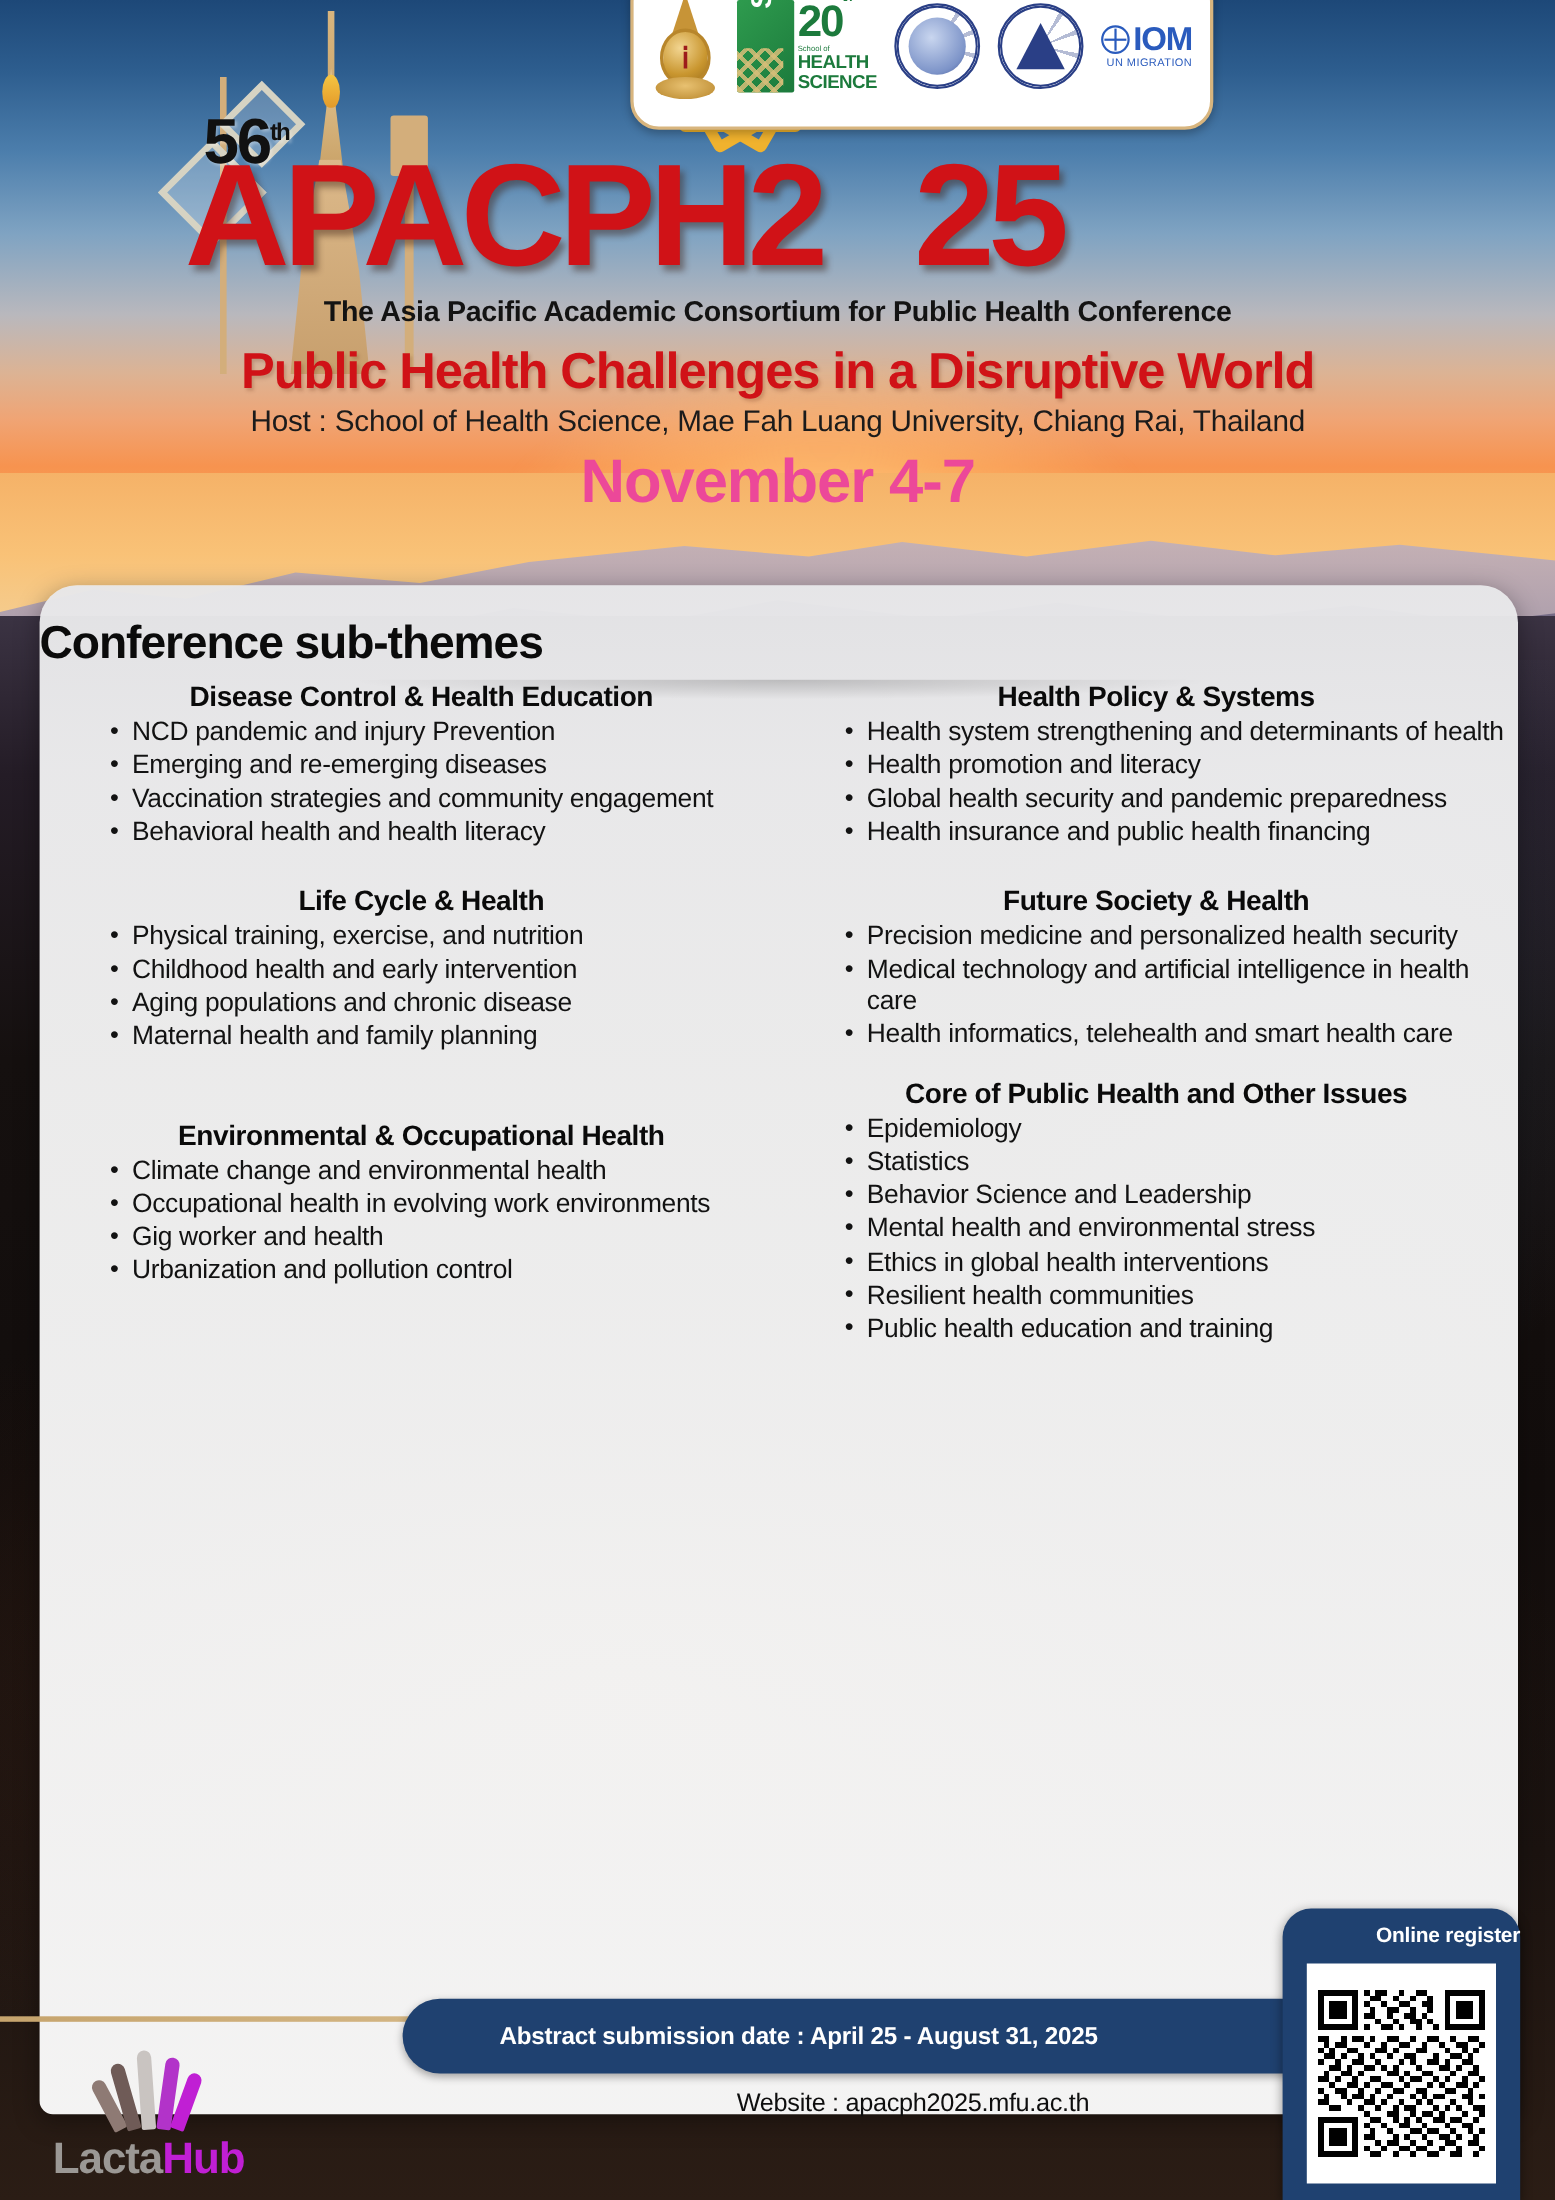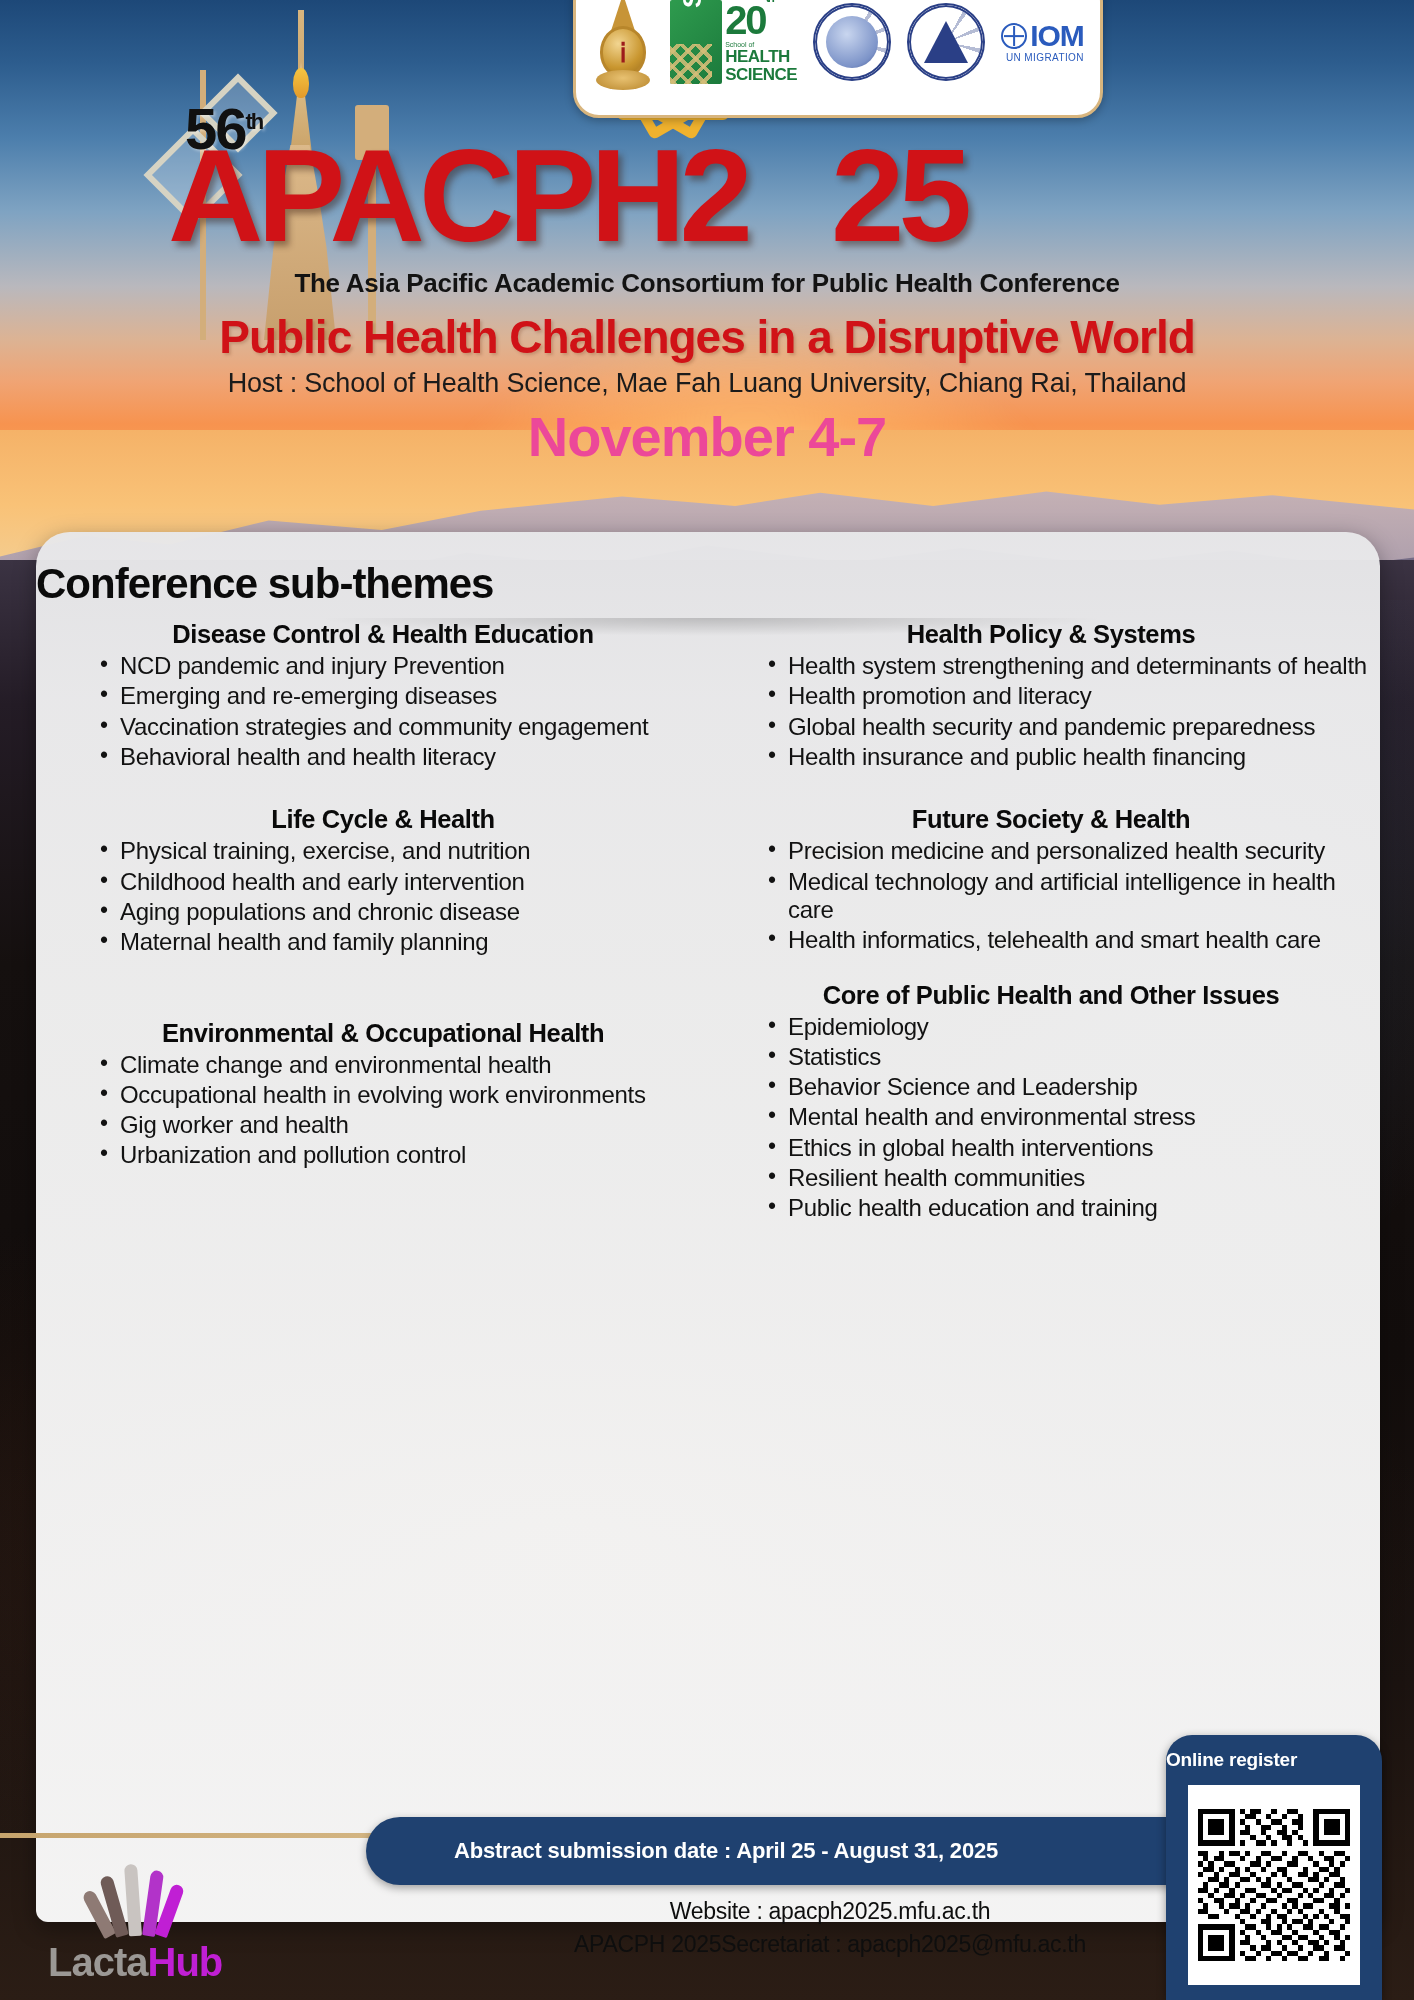--- a/index.html
+++ b/index.html
@@ -233,21 +233,21 @@
   .abstract-pill span{
     color:#ffffff;font-size:22px;font-weight:bold;letter-spacing:-.2px;
     padding-right:120px;
   }
   .qr-panel{
     position:absolute;left:1166px;top:1735px;width:216px;height:265px;
     background:#1f4170;border-radius:26px 26px 0 0;
     box-shadow:0 3px 10px rgba(0,0,0,.4);
   }
   .qr-label{
-    position:absolute;left:0;right:0;top:14px;text-align:left;
+    position:absolute;left:0;right:0;top:14px;text-align:right;
     color:#fff;font-size:19px;font-weight:bold;letter-spacing:-.2px;
   }
   .qr-box{
     position:absolute;left:22px;top:50px;width:172px;height:200px;background:#fff;
     padding:10px;box-sizing:border-box;
   }
   .qr-img{width:100%;height:100%;}
 
   .contact{
     position:absolute;left:520px;top:1895px;width:620px;text-align:center;
@@ -666,21 +666,20 @@
             <rect x="19" y="28" width="2" height="1"></rect>
             <rect x="23" y="28" width="2" height="1"></rect>
             <rect x="27" y="28" width="1" height="1"></rect>
         </g>
       </svg>
     </div>
   </div>
 
   <div class="contact">
     <div>Website : apacph2025.mfu.ac.th</div>
-    <div>APACPH 2025Secretariat : apacph2025@mfu.ac.th</div>
   </div>
 
   <div class="lacta">
     <div class="lacta-mark">
       <span class="feather" style="left:4px;height:50px;background:#8e7a74;transform:rotate(-28deg);"></span>
       <span class="feather" style="left:16px;height:62px;background:#6f5b57;transform:rotate(-16deg);"></span>
       <span class="feather" style="left:29px;height:72px;background:#c9c4c1;transform:rotate(-4deg);"></span>
       <span class="feather" style="left:42px;height:66px;background:#b233c9;transform:rotate(8deg);"></span>
       <span class="feather" style="left:54px;height:54px;background:#c01fd4;transform:rotate(20deg);"></span>
     </div>

